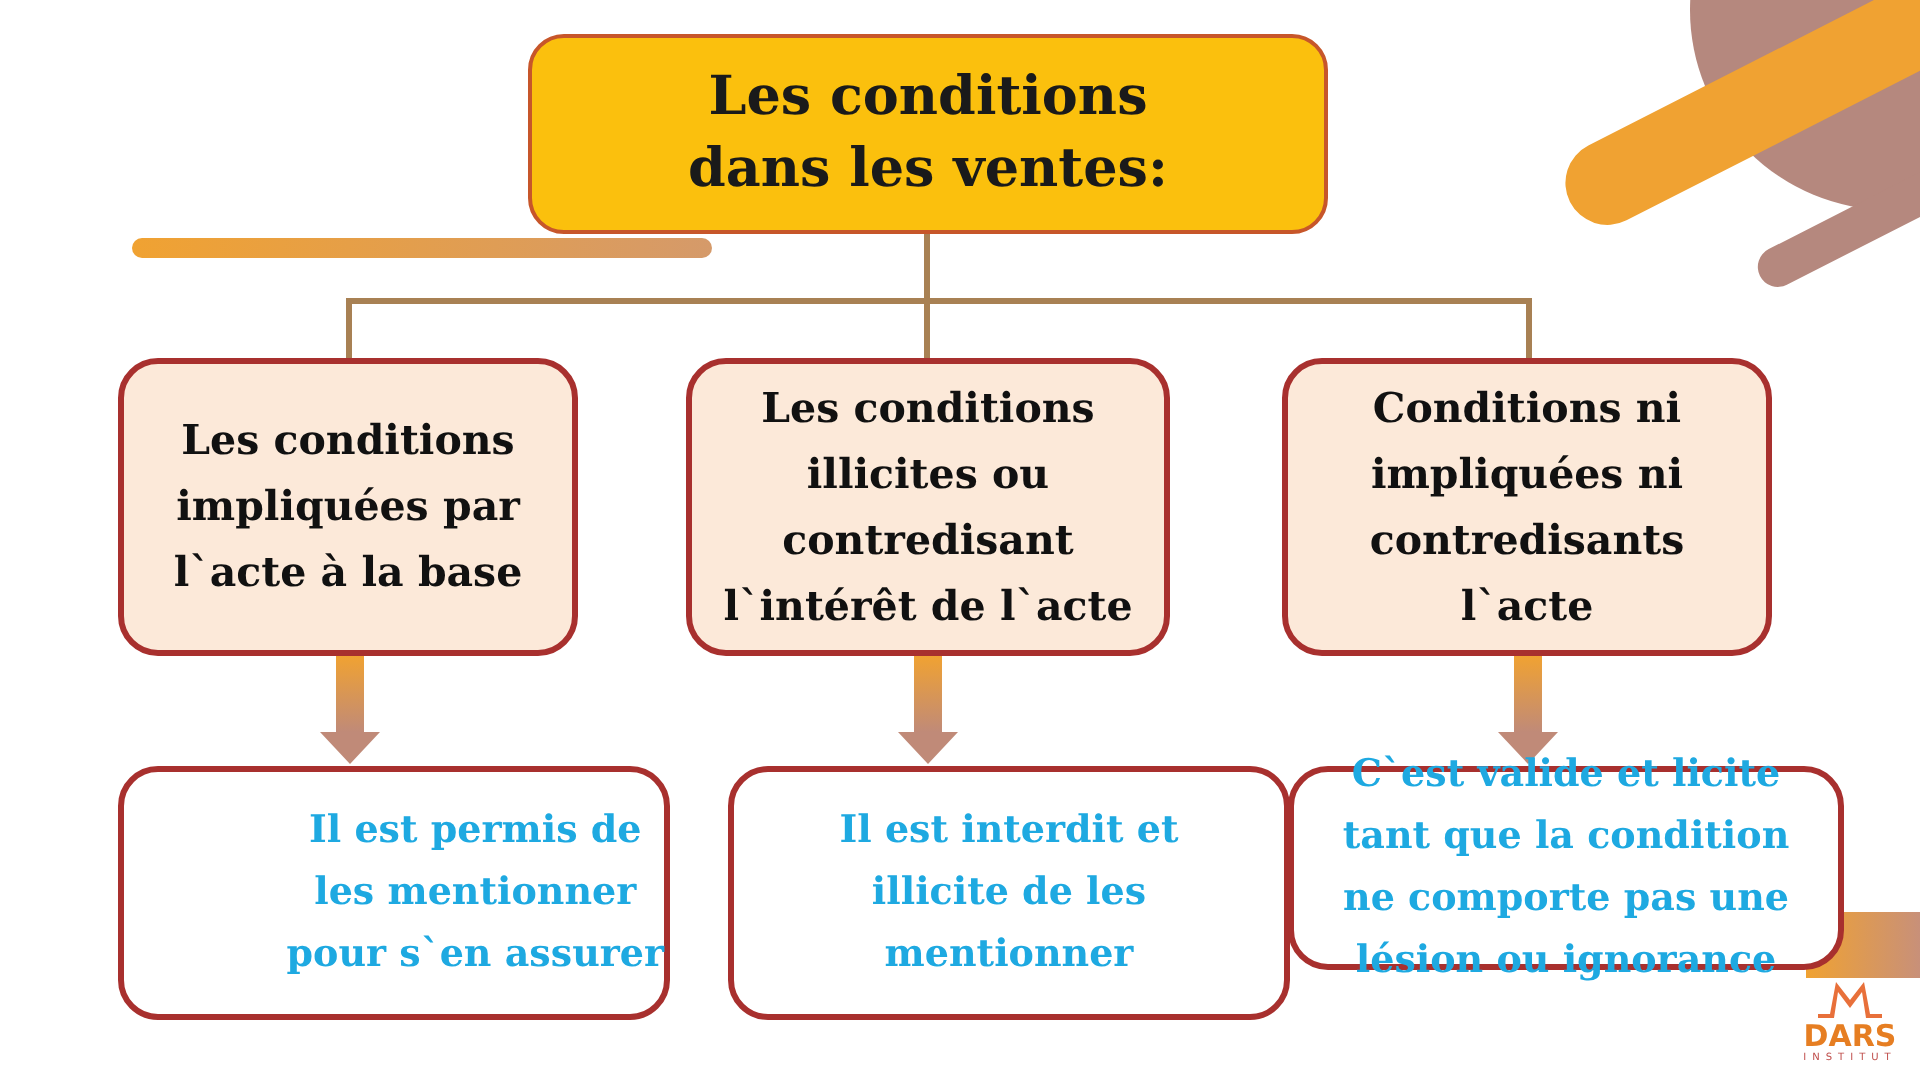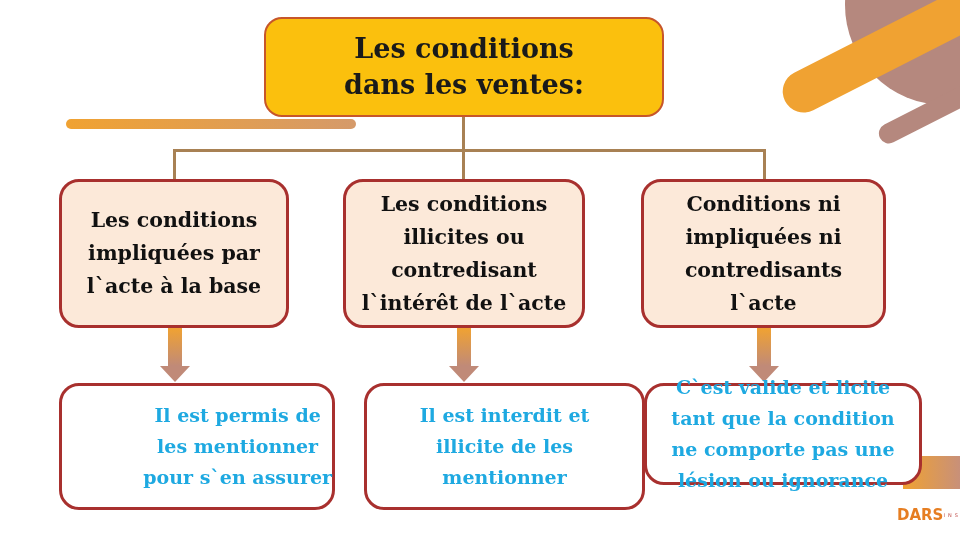--- a/index.html
+++ b/index.html
@@ -60,21 +60,21 @@
     }
     .result-text {
       font-weight: bold; font-size: 19px; line-height: 31px; color: #1ea9e1;
       white-space: pre-line;
     }
 
     .arrow { position: absolute; width: 30px; height: 54px; }
 
     .logo {
       position: absolute; left: 897px; top: 490px; width: 56px; height: 50px;
-      display: flex; flex-direction: row; align-items: center;
+      display: flex; flex-direction: column; align-items: center;
     }
     .logo-mark { width: 40px; height: 20px; }
     .logo-word {
       font-family: "DejaVu Sans", sans-serif; font-weight: bold; font-size: 15px;
       line-height: 16px; color: #e67e22; letter-spacing: 0px;
     }
     .logo-sub {
       font-family: "DejaVu Sans", sans-serif; font-size: 5px; letter-spacing: 3px;
       color: #c0504d; line-height: 6px;
     }

